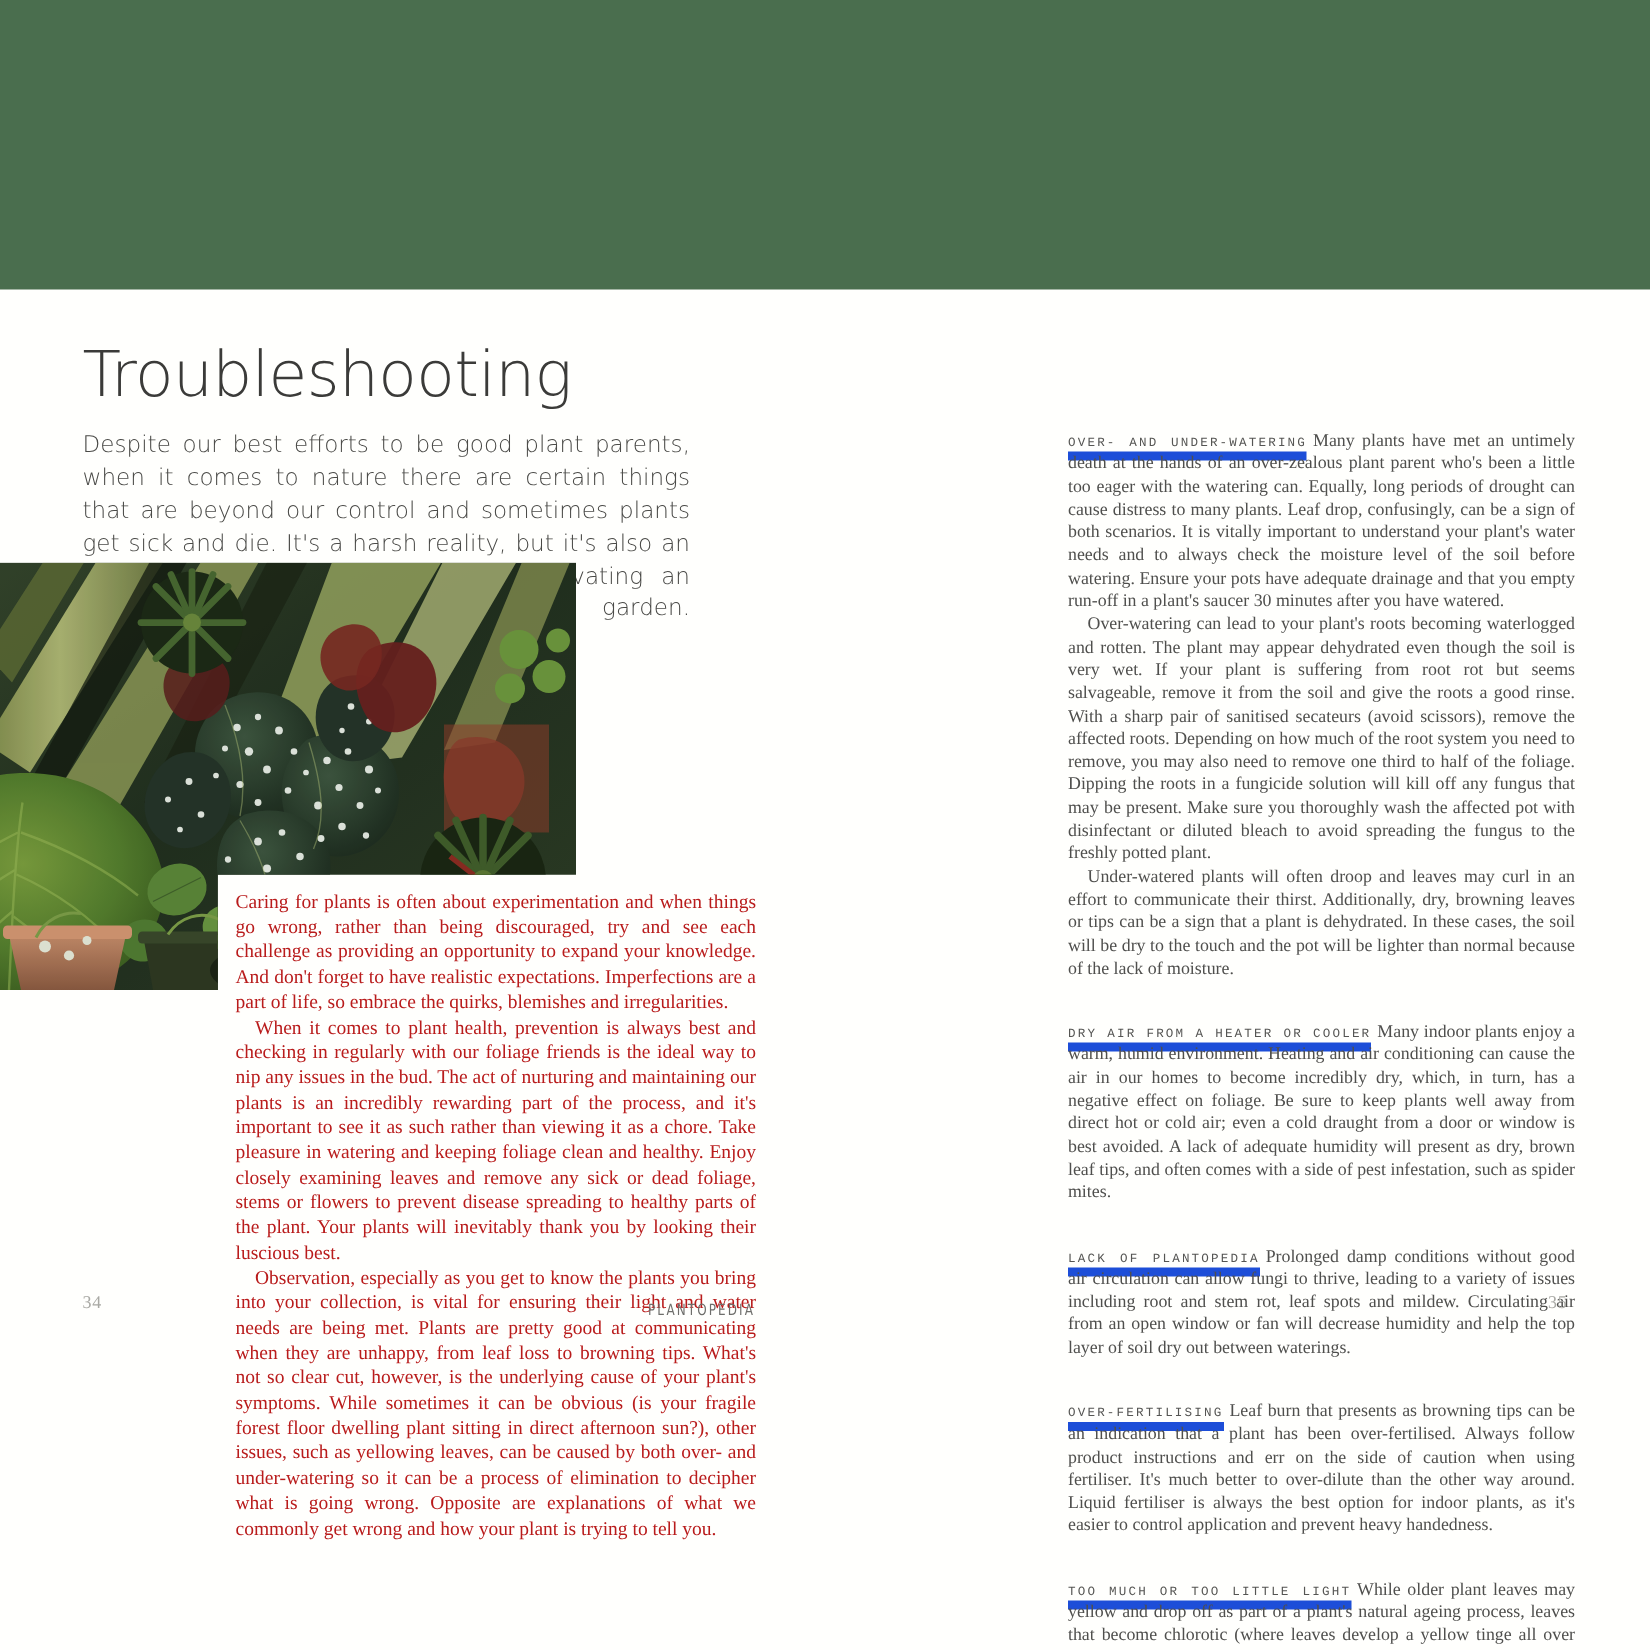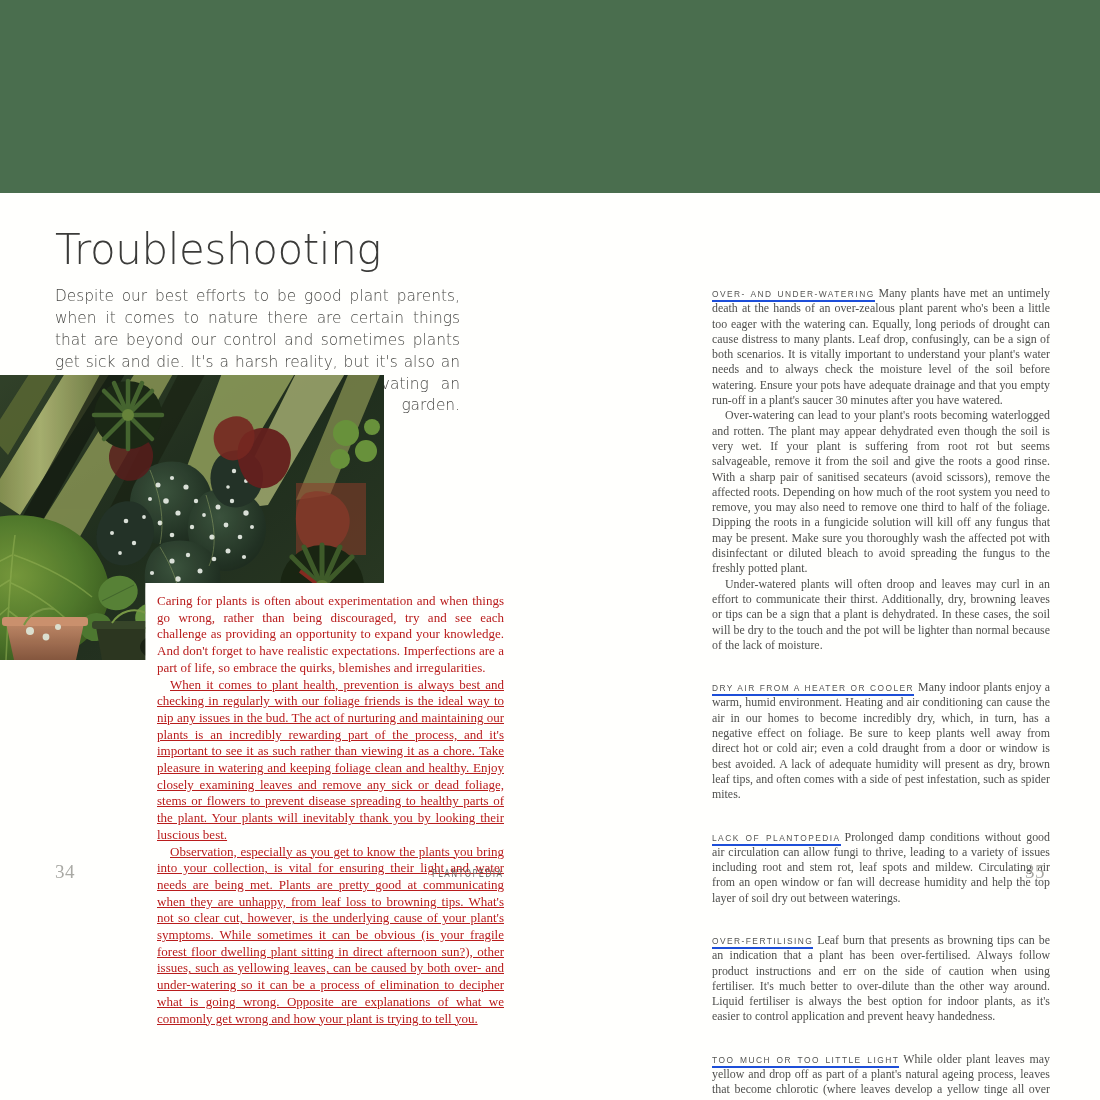--- a/index.html
+++ b/index.html
@@ -92,21 +92,21 @@
     top: 400px;
     width: 347px;
     font-size: 13px;
     line-height: 1.285;
     color: #b91c1c;
     text-align: justify;
     text-indent: 0;
     hyphens: auto;
   }
   .left-body p { margin: 0; }
-  .left-body p + p { text-indent: 13px; text-decoration: underline; }
+  .left-body p + p { text-indent: 13px; }
 
   
   .page-right {
     position: absolute;
     top: 0; left: 550px;
     width: 550px; height: 715px;
   }
 
   .right-body {
     position: absolute;
@@ -117,34 +117,34 @@
     line-height: 1.285;
     color: #4f4f4d;
     text-align: justify;
     hyphens: auto;
   }
   .right-body p { margin: 0; }
   .right-body p.cont { text-indent: 13px; }
   .right-body p.sec  { margin-top: 27px; }
 
   .sec-head {
-    font-family: Liberation Sans, sans-serif;
+    font-family: Liberation Mono, monospace;
     font-size: 8.4px;
     letter-spacing: 1.45px;
     color: #555553;
-    border-bottom: 2px solid #1d4ed8;
+    border-bottom: 6px solid #1d4ed8;
     padding-bottom: 1px;
     margin-right: 4px;
     white-space: nowrap;
   }
 
   
   .folio {
     position: absolute;
-    font-size: 19px;
+    font-size: 12px;
     color: #a9a9a4;
     letter-spacing: 0.5px;
   }
   .folio-left  { left: 55px;  top: 668px; }
   .folio-right { right: 55px; top: 668px; }
 
   .running {
     position: absolute;
     top: 675px;
     font-family: "DejaVu Sans", sans-serif;

